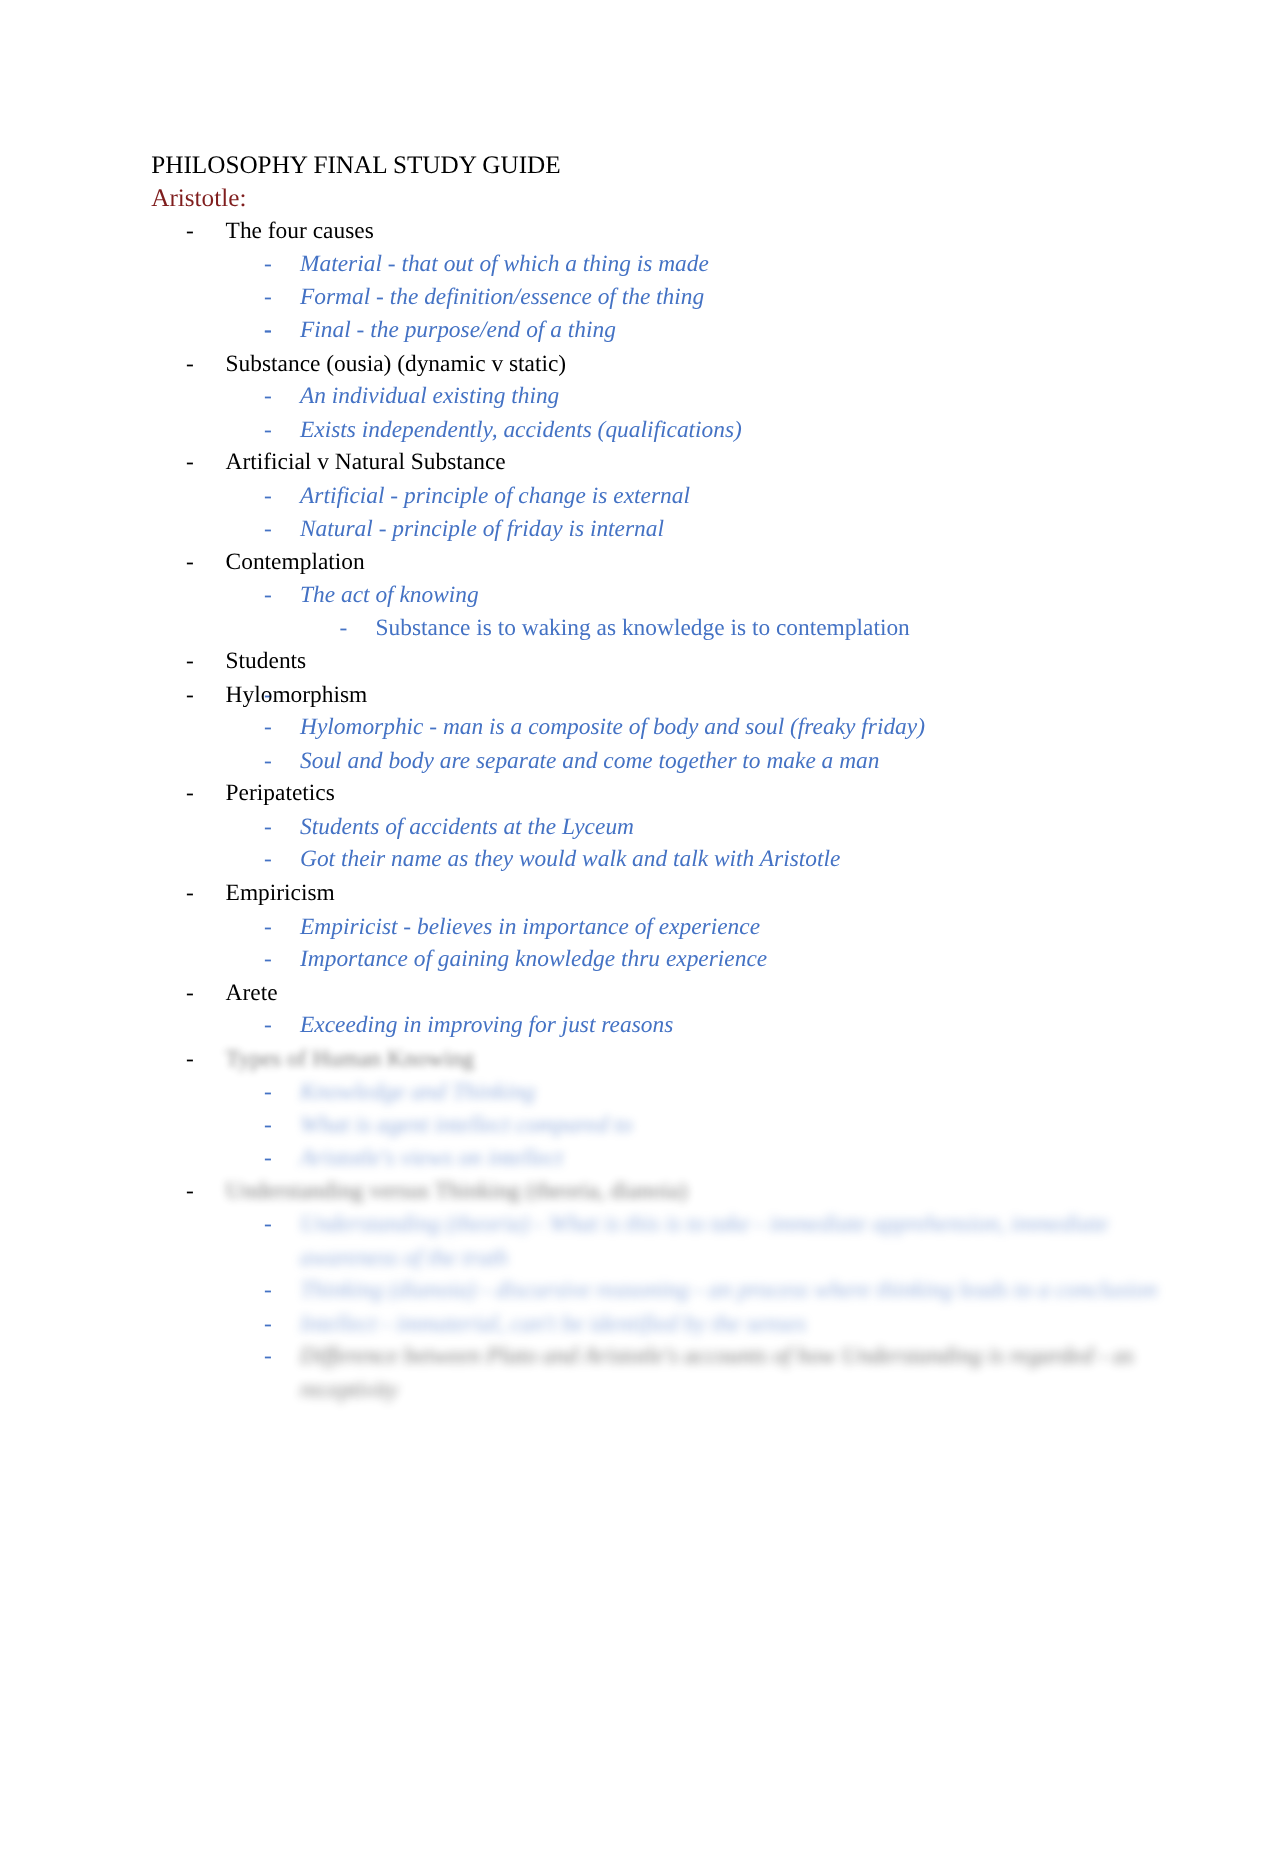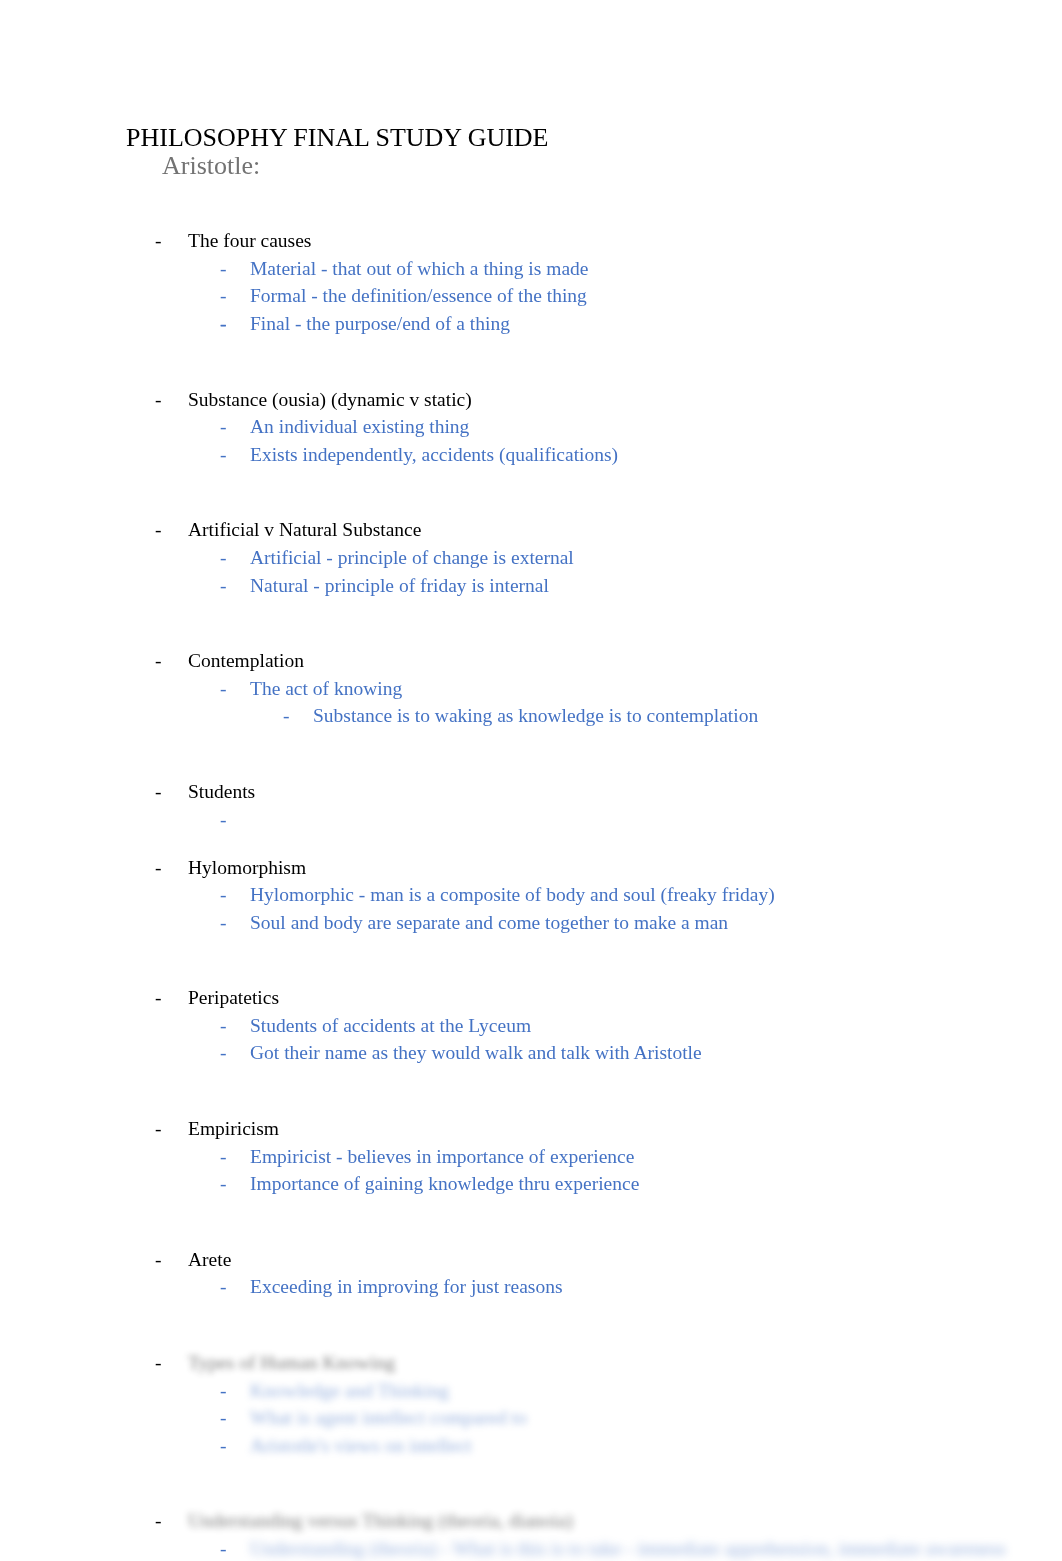--- a/index.html
+++ b/index.html
@@ -27,28 +27,28 @@
   .doc-body {
     position: absolute;
     left: 126px;
     top: 124px;
     width: 880px;
   }
 
   
   .line {
     position: relative;
-    font-size: 26px;
+    font-size: 21px;
     line-height: 27.6px;
     color: #000000;
     white-space: normal;
   }
 
   .title      { color:#000; }
-  .lead       { color:#737373;margin-left:36px; }
+  .lead       { color:#7f1d1d; }
 
   
   .row {
     position: relative;
     display: block;
     font-size: 19.5px;
     line-height: 27.6px;
   }
   .row .dash {
     position: absolute;
@@ -56,26 +56,26 @@
     display: inline-block;
     color: inherit;
   }
   .row .txt {
     display: block;
   }
 
   
   .lvl1            { color:#000000; }
   .lvl1 .dash      { left: 29px; color:#000; }
-  .lvl1 .txt       { margin-left: 62px; margin-top: 48px; }
+  .lvl1 .txt       { margin-left: 62px; }
 
   
   .lvl2            { color:#4472c4; }
   .lvl2 .dash      { left: 94px; }
-  .lvl2 .txt       { margin-left: 124px; }
+  .lvl2 .txt       { margin-left: 124px; font-style: italic; }
 
   
   .lvl3            { color:#4472c4; }
   .lvl3 .dash      { left: 157px; }
   .lvl3 .txt       { margin-left: 187px; }
 
   
   .blurred .txt {
     filter: blur(3.2px);
   }

